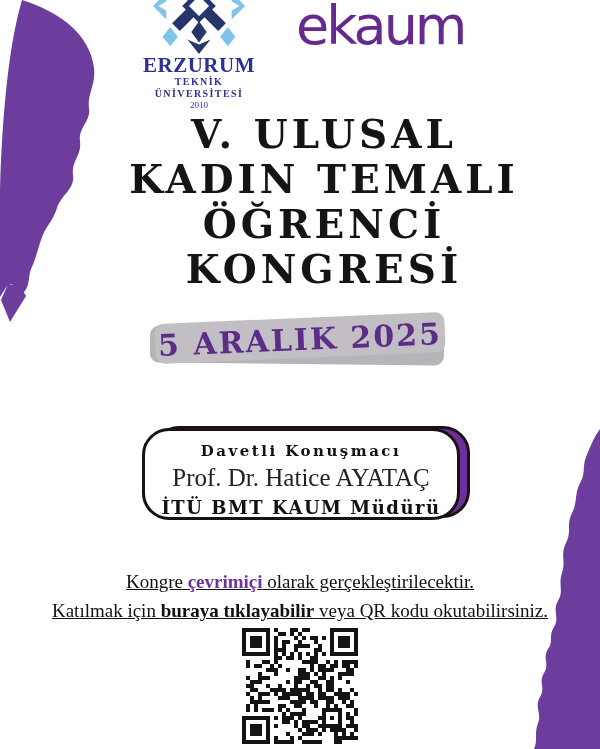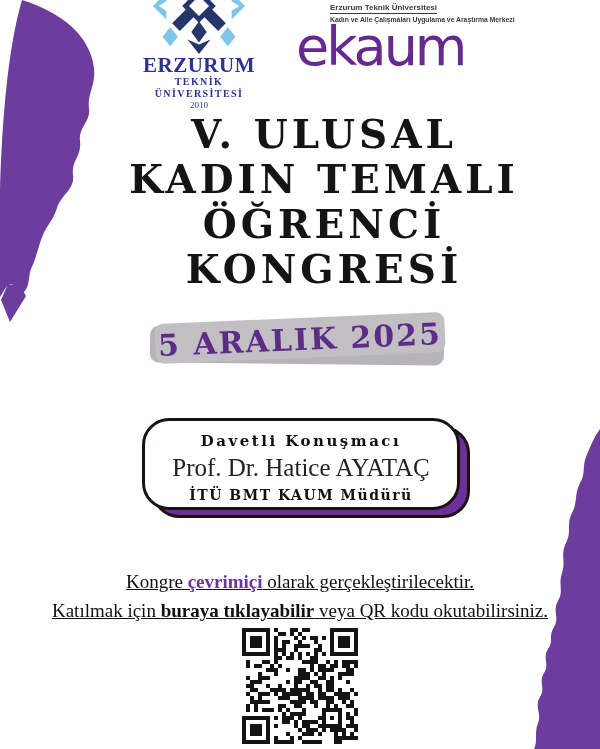--- a/index.html
+++ b/index.html
@@ -42,31 +42,31 @@
   .band{position:absolute;border-radius:9px;}
   .band-back{left:0px;top:16px;width:294px;height:37px;background:#a9a7ab;
              transform:rotate(0.6deg);opacity:.85;}
   .band-front{left:5px;top:7px;width:290px;height:40px;background:#c1bfc3;
               transform:rotate(-2.4deg);}
   .date-text{position:absolute;left:0;right:0;top:11px;text-align:center;
              transform:rotate(-2.4deg);font-family:"DejaVu Serif",serif;
              font-weight:bold;font-size:30px;letter-spacing:2px;color:#5c2c87;}
 
   
-  .card{position:absolute;left:142px;top:418px;width:312px;height:86px;
+  .card{position:absolute;left:142px;top:428px;width:312px;height:86px;
         background:#fff;border:3px solid #1a1212;border-radius:27px;text-align:center;}
   .card-shadow{position:absolute;left:152px;top:426px;width:312px;height:86px;
                background:#6c2f9b;border:3px solid #1a1212;border-radius:27px;}
   .sketch-stroke{position:absolute;left:144px;top:443px;width:2px;height:16px;
                  background:#1a1212;transform:rotate(4deg);}
   .card-heading{margin-top:11px;font-family:"DejaVu Serif",serif;font-weight:bold;
                 font-size:15px;letter-spacing:2.5px;color:#111;}
   .card-name{margin-top:4px;font-family:"Liberation Serif",serif;font-size:25px;color:#222;}
   .card-title{margin-top:5px;font-family:"DejaVu Serif",serif;font-weight:bold;
-              font-size:14px;letter-spacing:1.5px;color:#111;}
+              font-size:18px;letter-spacing:1.5px;color:#111;}
 
   
   .info{position:absolute;left:0;top:567px;width:100%;text-align:center;
         font-family:"Liberation Serif",serif;font-size:19px;color:#111;}
   .info-line{text-decoration:underline;line-height:29px;}
   .hl-purple{color:#7030a0;font-weight:bold;}
   .hl-bold{font-weight:bold;}
 
   
   .qr{position:absolute;top:628px;left:50%;transform:translateX(-50%);
@@ -118,26 +118,20 @@
 
         <path fill="#ffffff" stroke="#26356a" stroke-width="5" d="M50,36 L64,50 L50,64 L36,50 Z"></path>
       </svg>
     </div>
     <div class="etu-name">ERZURUM</div>
     <div class="etu-sub">TEKNİK ÜNİVERSİTESİ</div>
     <div class="etu-year">2010</div>
   </div>
 
   <div class="ekaum">
-    <div class="ekaum-org">
-      <div class="ekaum-org-l1">
-        <span>Erzurum Teknik Üniversitesi</span>
-      </div>
-      <div class="ekaum-org-l2">Kadın ve Aile Çalışmaları Uygulama ve Araştırma Merkezi</div>
-    </div>
     <div class="ekaum-word">ekaum</div>
   </div>
 
   <div class="title">
     <div class="title-line">V. ULUSAL</div>
     <div class="title-line">KADIN TEMALI</div>
     <div class="title-line">ÖĞRENCİ</div>
     <div class="title-line">KONGRESİ</div>
   </div>
 

